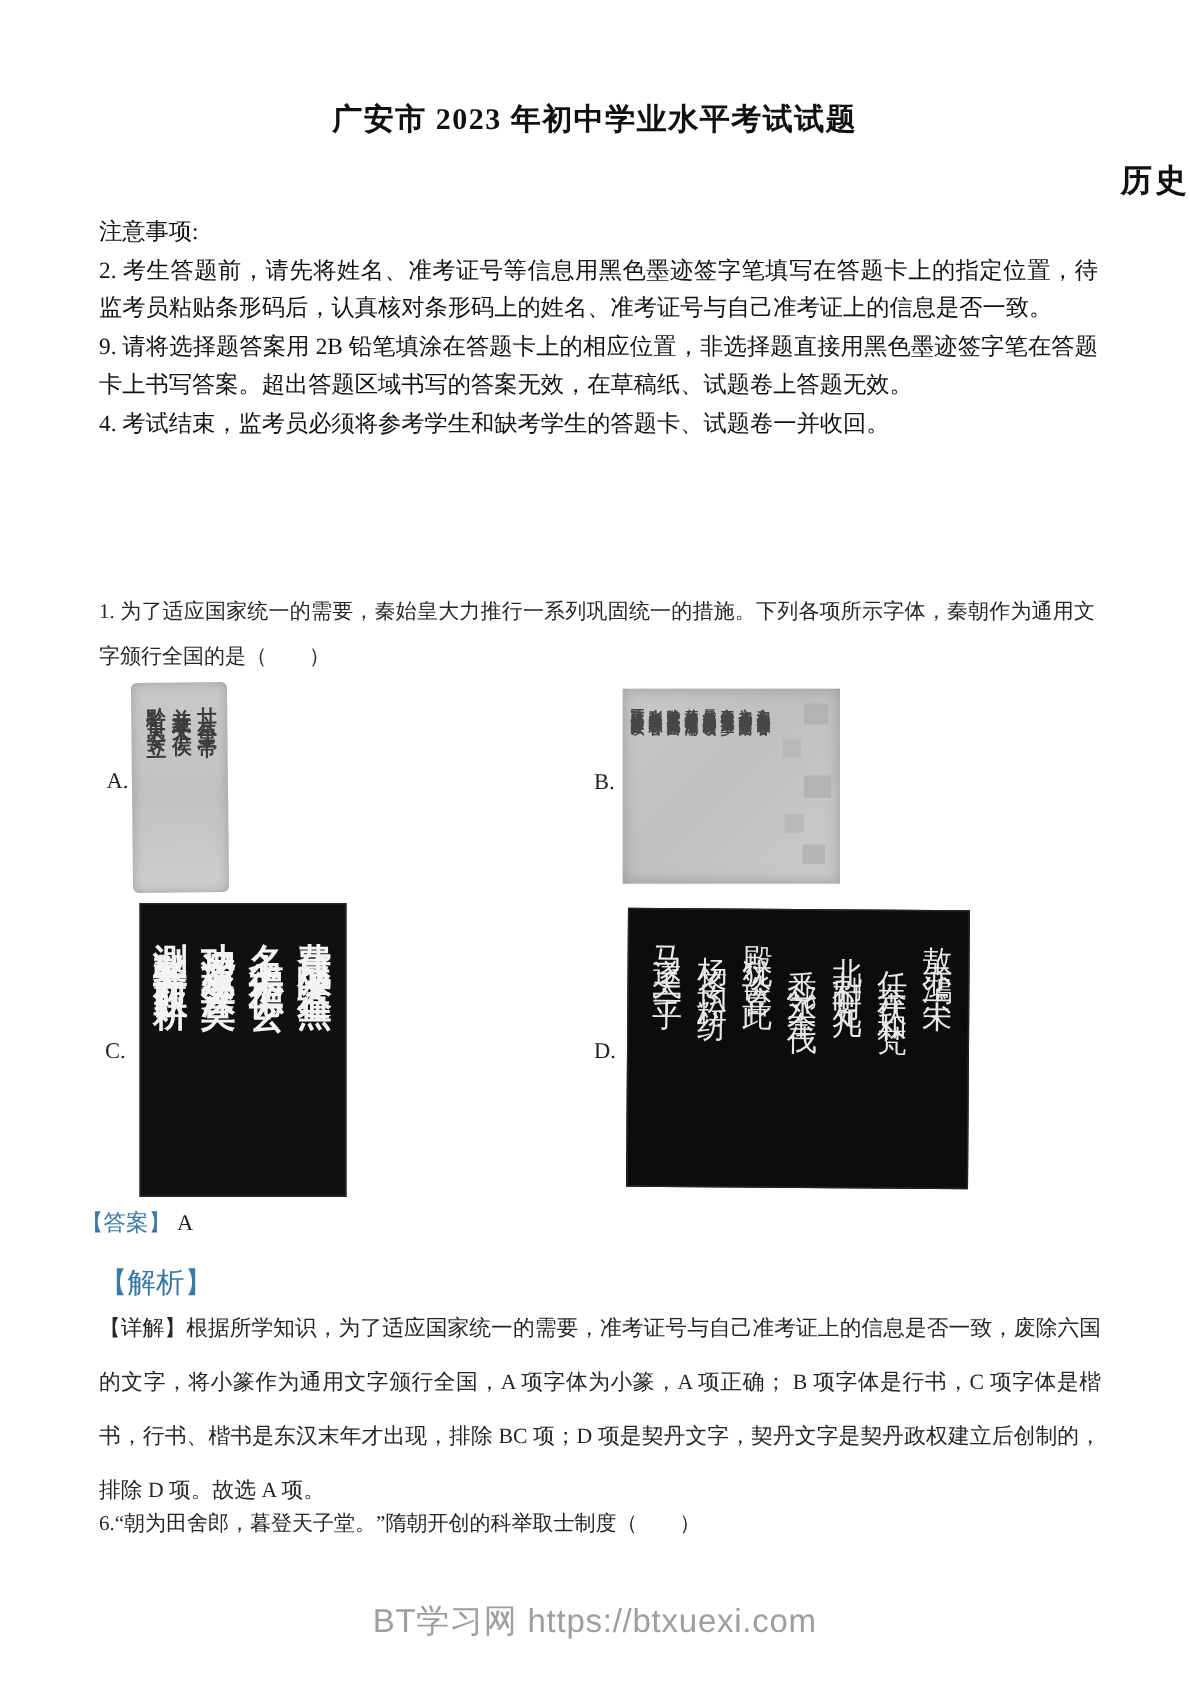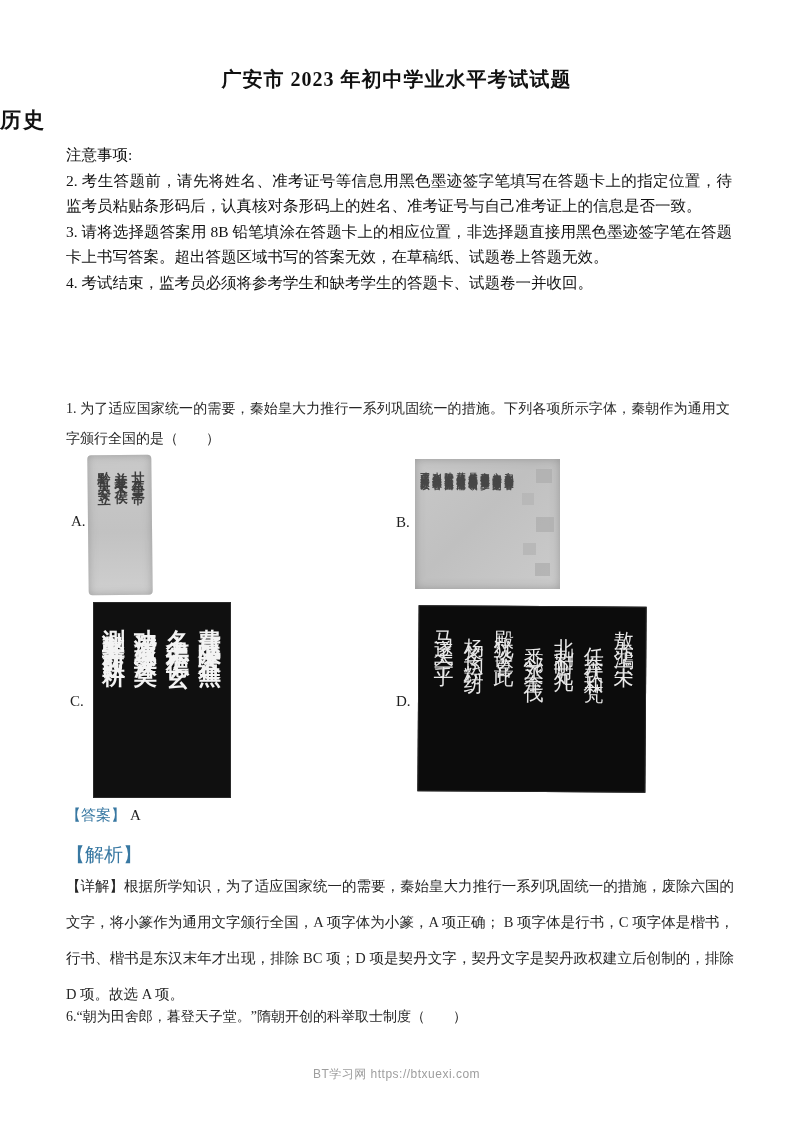--- a/index.html
+++ b/index.html
@@ -10,21 +10,21 @@
     font-family:"Liberation Serif","DejaVu Serif",serif;
     color:#1f1f1f;
   }
   .doc-title {
     position:absolute; top:66px; left:0; width:100%;
     text-align:center; font-size:20px; font-weight:700; color:#111;
     letter-spacing:1px;
   }
   .doc-subject {
     position:absolute; top:106px; left:0; width:100%;
-    text-align:left; font-size:21px; font-weight:700; color:#111;
+    text-align:right; font-size:21px; font-weight:700; color:#111;
     letter-spacing:2px;
   }
   .notice {
     position:absolute; top:142px; left:66px; width:666px; height:226px;
     overflow:hidden;
   }
   .notice p {
     font-size:15.5px; font-weight:400; line-height:25.5px;
     text-align:justify; color:#111;
   }
@@ -97,47 +97,47 @@
     transform:rotate(.4deg);
   }
   .fig-d .vtext {
     top:8px; right:6px; bottom:6px; left:4px;
     font-size:20px; line-height:30px; letter-spacing:9px;
     color:#e9e9e9; font-weight:500;
   }
   .fig-d .vcol:nth-child(2n) { padding-top:16px; }
   .fig-d .vcol:nth-child(3n) { padding-top:7px; }
 
-  .answer-line  { position:absolute; top:806px; left:66px; font-size:15px; }
+  .answer-line  { position:absolute; top:806px; left:54px; font-size:15px; }
   .analysis-line{ position:absolute; top:842px; left:66px; font-size:19px; }
   .tag { color:#3878a2; }
   .answer-line .val { color:#1f1f1f; padding-left:4px; }
   .detail {
     position:absolute; top:868px; left:66px; width:668px;
     font-size:14.5px; line-height:36px; text-align:justify; color:#262626;
   }
   .footer {
     position:absolute; top:1066px; left:0; width:100%;
-    text-align:center; font-size:12px; color:#9e9e9e;
+    text-align:center; font-size:22px; color:#9e9e9e;
     font-family:"Liberation Sans","DejaVu Sans",sans-serif;
     letter-spacing:.5px;
   }
 </style>
 </head>
 <body>
 
 <div class="page">
 
   <div class="doc-title">广安市 2023 年初中学业水平考试试题</div>
   <div class="doc-subject">历史</div>
 
   <div class="notice">
     <p>注意事项:</p>
     <p>2. 考生答题前，请先将姓名、准考证号等信息用黑色墨迹签字笔填写在答题卡上的指定位置，待监考员粘贴条形码后，认真核对条形码上的姓名、准考证号与自己准考证上的信息是否一致。</p>
-    <p>3. 请将选择题答案用 8B 铅笔填涂在答题卡上的相应位置，非选择题直接用黑色墨迹签字笔在答题卡上书写答案。超出答题区域书写的答案无效，在草稿纸、试题卷上答题无效。</p>
+    <p>9. 请将选择题答案用 2B 铅笔填涂在答题卡上的相应位置，非选择题直接用黑色墨迹签字笔在答题卡上书写答案。超出答题区域书写的答案无效，在草稿纸、试题卷上答题无效。</p>
     <p>4. 考试结束，监考员必须将参考学生和缺考学生的答题卡、试题卷一并收回。</p>
   </div>
 
 
   <p class="q-text q1">1. 为了适应国家统一的需要，秦始皇大力推行一系列巩固统一的措施。下列各项所示字体，秦朝作为通用文字颁行全国的是（　　）</p>
 
   <div class="figures">
 
     <span class="fig-label" style="left:71px;top:513px">A.</span>
     <div class="fig fig-a">
@@ -194,20 +194,20 @@
 
   <p class="answer-line">
     <span class="tag">【答案】</span><span class="val">A</span>
   </p>
 
   <p class="analysis-line">
     <span class="tag">【解析】</span>
   </p>
 
   <p class="detail">
-    <span>【详解】</span><span>根据所学知识，为了适应国家统一的需要，秦始皇大力推行一系列巩固统一的措施，废除六国的文字，将小篆作为通用文字颁行全国，A 项字体为小篆，A 项正确； B 项字体是行书，C 项字体是楷书，行书、楷书是东汉末年才出现，排除 BC 项；D 项是契丹文字，契丹文字是契丹政权建立后创制的，排除 D 项。故选 A 项。</span>
+    <span>【详解】</span><span>根据所学知识，为了适应国家统一的需要，准考证号与自己准考证上的信息是否一致，废除六国的文字，将小篆作为通用文字颁行全国，A 项字体为小篆，A 项正确； B 项字体是行书，C 项字体是楷书，行书、楷书是东汉末年才出现，排除 BC 项；D 项是契丹文字，契丹文字是契丹政权建立后创制的，排除 D 项。故选 A 项。</span>
   </p>
 
   <p class="q-text q2">6.“朝为田舍郎，暮登天子堂。”隋朝开创的科举取士制度（　　）</p>
 
   <div class="footer">BT学习网 https://btxuexi.com</div>
 
 </div>
 
 </body></html>

